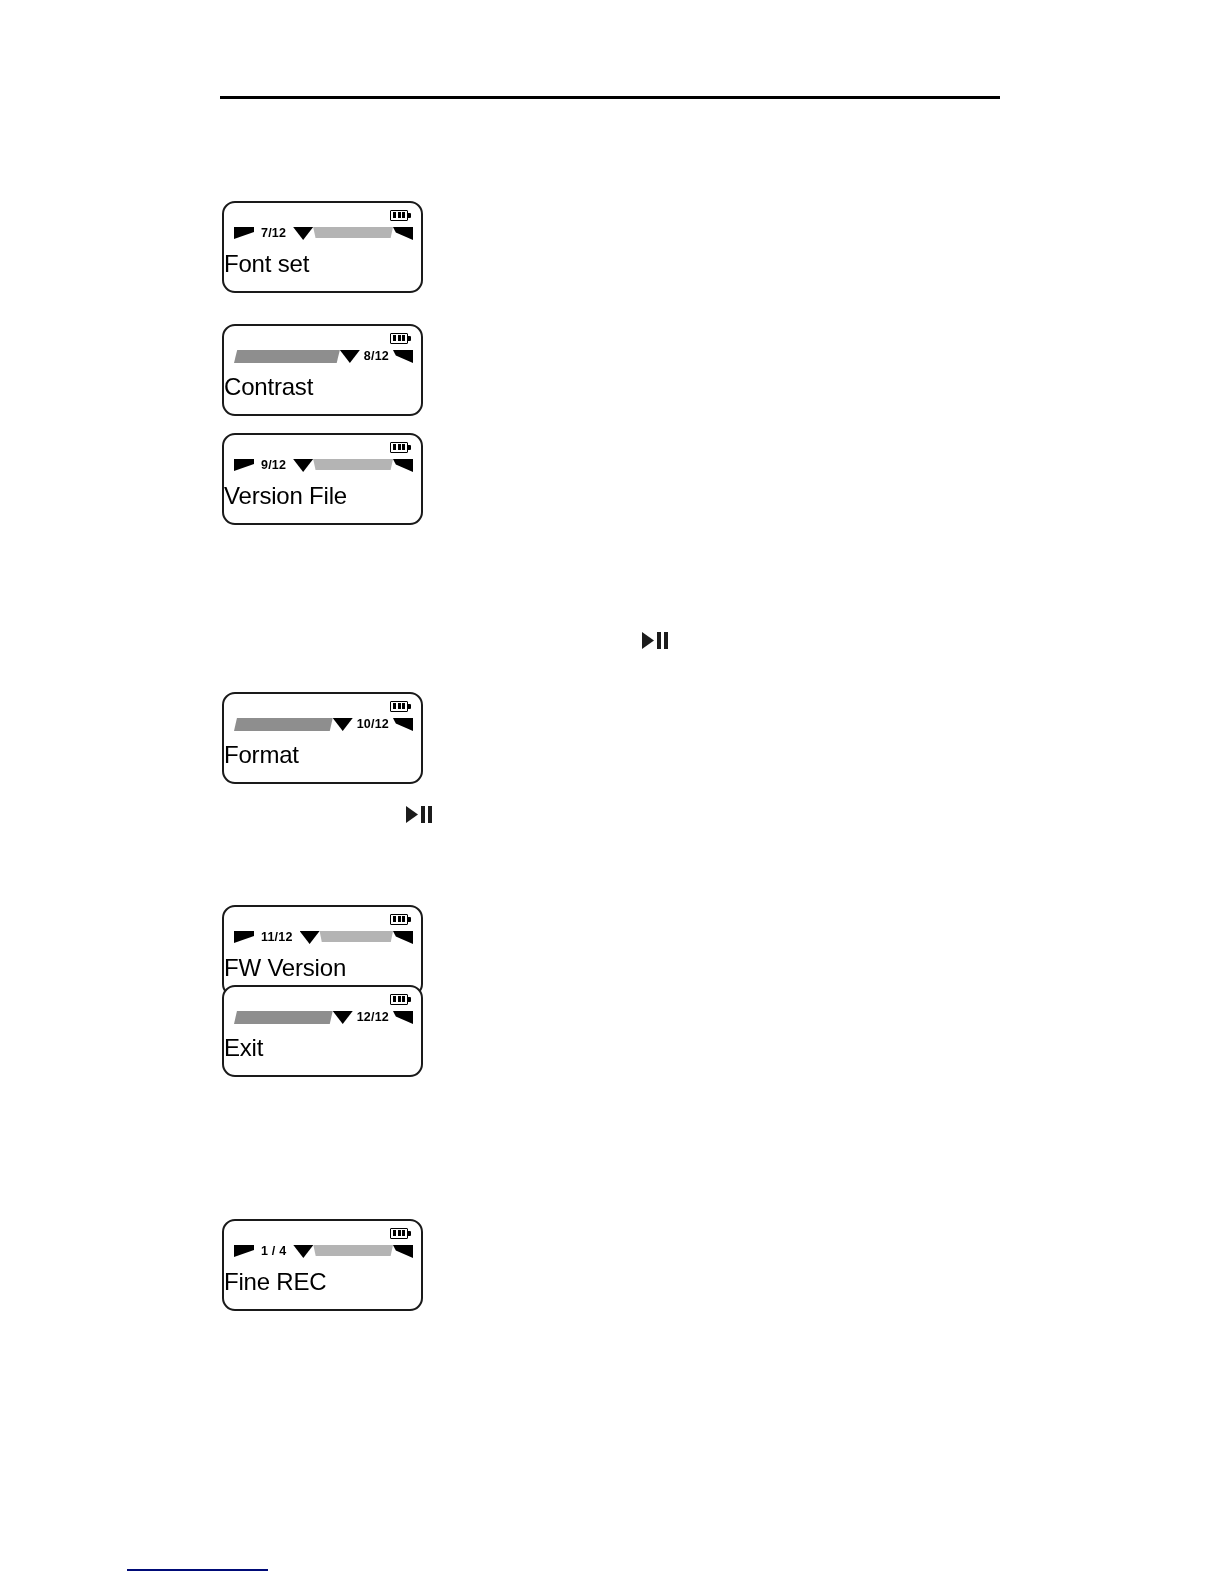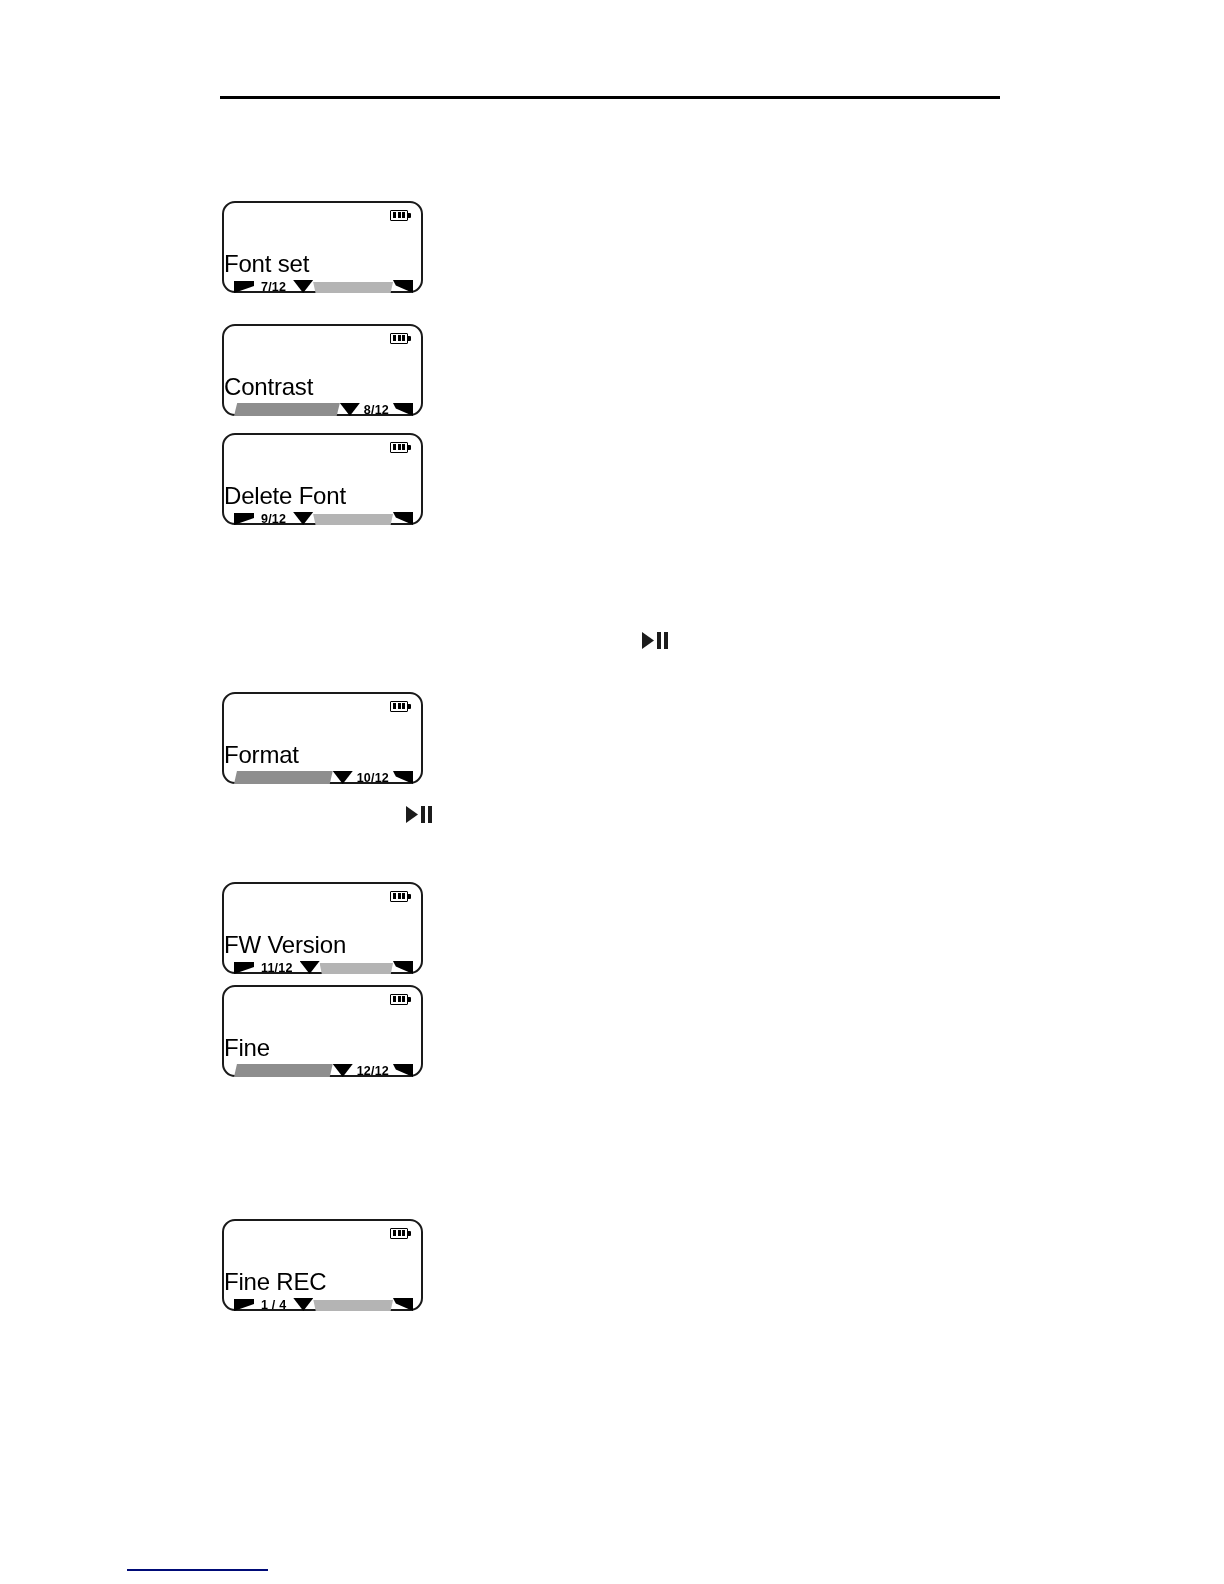--- a/index.html
+++ b/index.html
@@ -96,22 +96,21 @@
   }
 
   
   .lcd-nav {
     position: absolute;
     left: 10px;
     right: 8px;
     top: 24px;
     height: 18px;
     display: flex;
-    align-items: flex-end;
-    margin-top: 48px;
+    align-items: flex-start;
   }
 
   
   .wedge-left {
     width: 20px;
     height: 12px;
     flex: 0 0 auto;
     background: #000;
     clip-path: polygon(0 0, 100% 0, 100% 42%, 0 100%);
   }
@@ -276,21 +275,21 @@
     </div>
     <div class="lcd-nav">
       <span class="wedge-left"></span>
       <span class="gap-sm"></span>
       <span class="page-count">9/12</span>
       <span class="gap-sm"></span>
       <span class="tri-down"></span>
       <span class="track"></span>
       <span class="wedge-right"></span>
     </div>
-    <div class="lcd-label">Delete Font</div>
+    <div class="lcd-label">Version File</div>
   </div>
 
   <div class="playpause" style="left:642px; top:632px">
     <span class="ptri"></span>
       <span class="pbar"></span>
       <span class="pbar"></span>
   </div>
 
   <div class="lcd" style="top:692px">
     <div class="lcd-status">
@@ -313,21 +312,21 @@
     </div>
     <div class="lcd-label">Format</div>
   </div>
 
   <div class="playpause" style="left:406px; top:806px">
     <span class="ptri"></span>
       <span class="pbar"></span>
       <span class="pbar"></span>
   </div>
 
-  <div class="lcd" style="top:882px">
+  <div class="lcd" style="top:905px">
     <div class="lcd-status">
       <span class="battery">
         <span class="body">
             <i class="cell"></i>
             <i class="cell"></i>
             <i class="cell"></i>
           </span>
         <span class="nub"></span>
       </span>
     </div>
@@ -355,21 +354,21 @@
       </span>
     </div>
     <div class="lcd-nav">
       <span class="track-capped"></span>
       <span class="tri-down"></span>
       <span class="gap-xs"></span>
       <span class="page-count">12/12</span>
       <span class="gap-xs"></span>
       <span class="wedge-right"></span>
     </div>
-    <div class="lcd-label">Fine</div>
+    <div class="lcd-label">Exit</div>
   </div>
 
   <div class="lcd" style="top:1219px">
     <div class="lcd-status">
       <span class="battery">
         <span class="body">
             <i class="cell"></i>
             <i class="cell"></i>
             <i class="cell"></i>
           </span>

